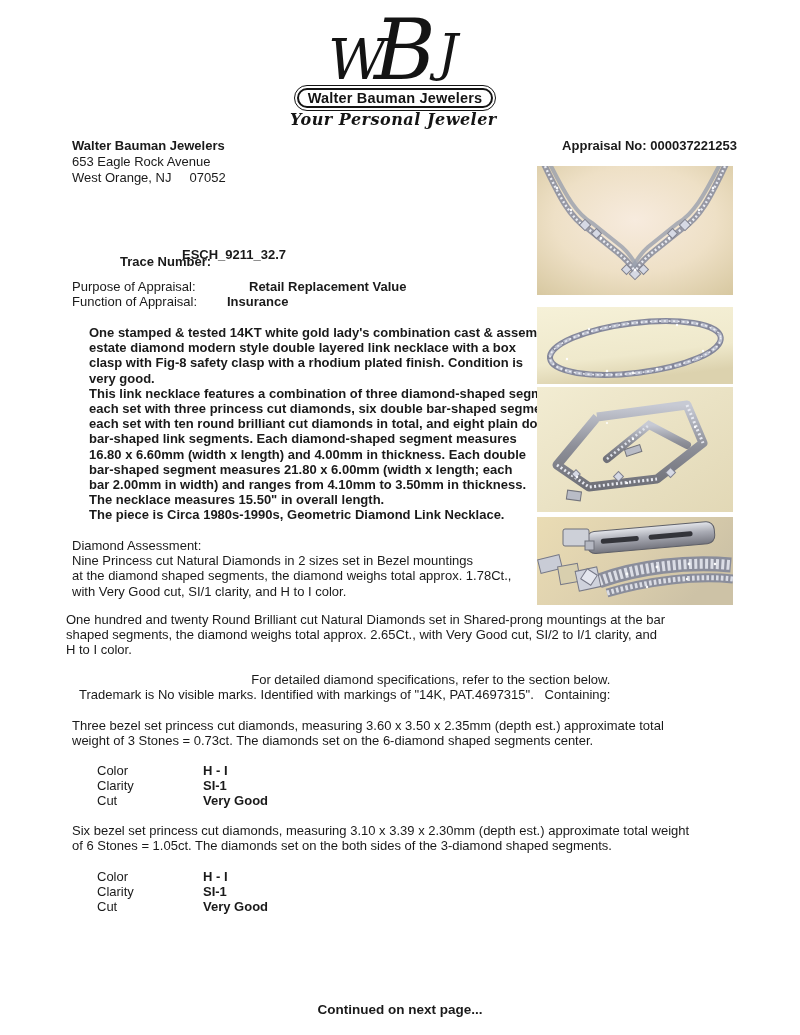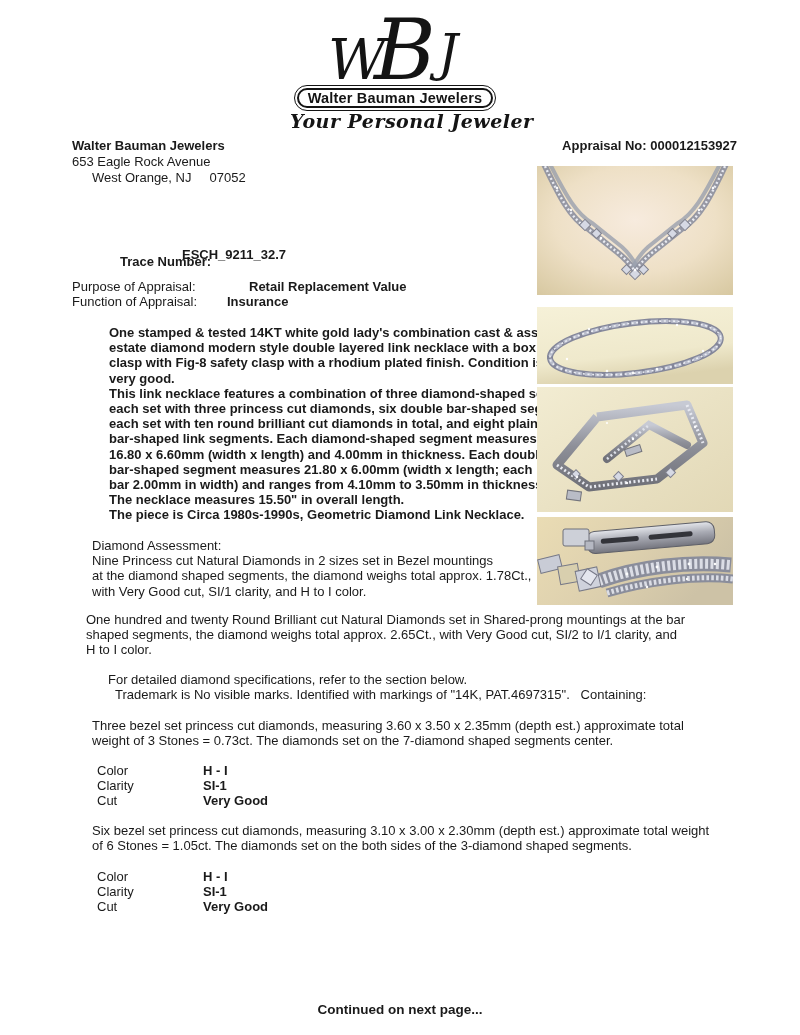--- a/index.html
+++ b/index.html
@@ -3,41 +3,41 @@
 <meta charset="utf-8">
 <style>
   html,body { margin:0; padding:0; background:#ffffff; }
   .page {
     position:relative; width:800px; height:1035px; background:#ffffff;
     font-family:"Liberation Sans", sans-serif; font-size:13px; color:#1a1a1a;
     overflow:hidden;
   }
   .abs { position:absolute; }
   .b { font-weight:bold; }
-  .pre { white-space:pre; line-height:15.2px;margin-left:20px; }
+  .pre { white-space:pre; line-height:15.2px; }
   
   .logo { position:absolute; left:290px; top:24px; width:220px; height:110px; color:#141414; }
   .monogram { position:absolute; left:0; top:0; width:220px; height:64px; font-family:"DejaVu Serif", serif; font-style:italic; }
   .mono-w { position:absolute; left:38px; top:8px;  font-size:56px; line-height:1; }
   .mono-b { position:absolute; left:84px; top:-16px; font-size:84px; line-height:1; }
   .mono-j { position:absolute; left:148px; top:4px; font-size:50px; line-height:1; }
   .plate-outer {
     position:absolute; left:4px; top:61px; width:200px; height:24px;
     border:1.5px solid #141414; border-radius:13px;
   }
   .plate-inner {
     position:absolute; left:2px; top:2px; right:2px; bottom:2px;
     border:2px solid #141414; border-radius:10px;
     display:flex; align-items:center; justify-content:center;
     font-weight:bold; font-size:14.5px; letter-spacing:.2px; white-space:nowrap;
   }
   .tagline {
-    position:absolute; left:0; top:86px; width:210px; text-align:center;
+    position:absolute; left:0; top:86px; width:210px; 
     font-family:"DejaVu Serif", serif; font-style:italic; font-weight:bold;
-    font-size:19px; letter-spacing:.5px; white-space:nowrap;
+    font-size:16px; letter-spacing:.5px; white-space:nowrap;
   }
   
   .photo { position:absolute; left:537px; width:196px; }
   .photo svg { display:block; }
   
   .stone-table { position:absolute; left:97px; }
   .stone-table .row { height:15.2px; line-height:15.2px; white-space:pre; }
   .stone-table .lbl { display:inline-block; width:106px; }
   .footer-line { position:absolute; left:0; top:1002px; width:800px; text-align:center; font-weight:bold; font-size:13.5px; }
 </style>
@@ -54,21 +54,21 @@
     </div>
     <div class="plate-outer">
       <div class="plate-inner">Walter Bauman Jewelers</div>
     </div>
     <div class="tagline">Your Personal Jeweler</div>
   </div>
 
   <div class="abs b" style="left:72px; top:138px;">Walter Bauman Jewelers</div>
   <div class="abs" style="left:72px; top:154px;">653 Eagle Rock Avenue</div>
   <div class="abs pre" style="left:72px; top:170px;">West Orange, NJ     07052</div>
-  <div class="abs b" style="right:63px; top:138px;">Appraisal No: 000012153927</div>
+  <div class="abs b" style="right:63px; top:138px;">Appraisal No: 000037221253</div>
 
   <div class="abs b" style="left:72px; top:254px;margin-left:48px;">Trace Number:</div>
   <div class="abs b" style="left:182px; top:247px;">ESCH_9211_32.7</div>
   <div class="abs" style="left:72px; top:279px;">Purpose of Appraisal:</div>
   <div class="abs b" style="left:227px; top:279px;margin-left:22px;">Retail Replacement Value</div>
   <div class="abs" style="left:72px; top:294px;">Function of Appraisal:</div>
   <div class="abs b" style="left:227px; top:294px;">Insurance</div>
 
   <div class="abs pre" style="left:89px; top:325px;font-weight:bold;">One stamped &amp; tested 14KT white gold lady's combination cast &amp; assembled
 estate diamond modern style double layered link necklace with a box
@@ -83,32 +83,32 @@
 bar 2.00mm in width) and ranges from 4.10mm to 3.50mm in thickness.
 The necklace measures 15.50" in overall length.
 The piece is Circa 1980s-1990s, Geometric Diamond Link Necklace.</div>
   <div class="abs pre" style="left:72px; top:538px;">Diamond Assessment:
 Nine Princess cut Natural Diamonds in 2 sizes set in Bezel mountings
 at the diamond shaped segments, the diamond weighs total approx. 1.78Ct.,
 with Very Good cut, SI/1 clarity, and H to I color.</div>
   <div class="abs pre" style="left:66px; top:612px;">One hundred and twenty Round Brilliant cut Natural Diamonds set in Shared-prong mountings at the bar
 shaped segments, the diamond weighs total approx. 2.65Ct., with Very Good cut, SI/2 to I/1 clarity, and
 H to I color.</div>
-  <div class="abs pre" style="left:88px; top:672px;">For detailed diamond specifications, refer to the section below.
+  <div class="abs pre" style="left:72px; top:672px;text-align:right;">For detailed diamond specifications, refer to the section below.
   Trademark is No visible marks. Identified with markings of "14K, PAT.4697315".   Containing:</div>
   <div class="abs pre" style="left:72px; top:718px;">Three bezel set princess cut diamonds, measuring 3.60 x 3.50 x 2.35mm (depth est.) approximate total
-weight of 3 Stones = 0.73ct. The diamonds set on the 7-diamond shaped segments center.</div>
+weight of 3 Stones = 0.73ct. The diamonds set on the 6-diamond shaped segments center.</div>
 
   <div class="stone-table" style="top:763px;">
     <div class="row"><span class="lbl">Color</span><span class="b">H - I</span></div>
     <div class="row"><span class="lbl">Clarity</span><span class="b">SI-1</span></div>
     <div class="row"><span class="lbl">Cut</span><span class="b">Very Good</span></div>
   </div>
 
-  <div class="abs pre" style="left:72px; top:823px;">Six bezel set princess cut diamonds, measuring 3.10 x 3.00 x 2.30mm (depth est.) approximate total weight
+  <div class="abs pre" style="left:72px; top:823px;">Six bezel set princess cut diamonds, measuring 3.10 x 3.39 x 2.30mm (depth est.) approximate total weight
 of 6 Stones = 1.05ct. The diamonds set on the both sides of the 3-diamond shaped segments.</div>
 
   <div class="stone-table" style="top:869px;">
     <div class="row"><span class="lbl">Color</span><span class="b">H - I</span></div>
     <div class="row"><span class="lbl">Clarity</span><span class="b">SI-1</span></div>
     <div class="row"><span class="lbl">Cut</span><span class="b">Very Good</span></div>
   </div>
 
   <div class="photo" style="top:166px;">
     <svg width="196" height="129" viewBox="0 0 196 129">

